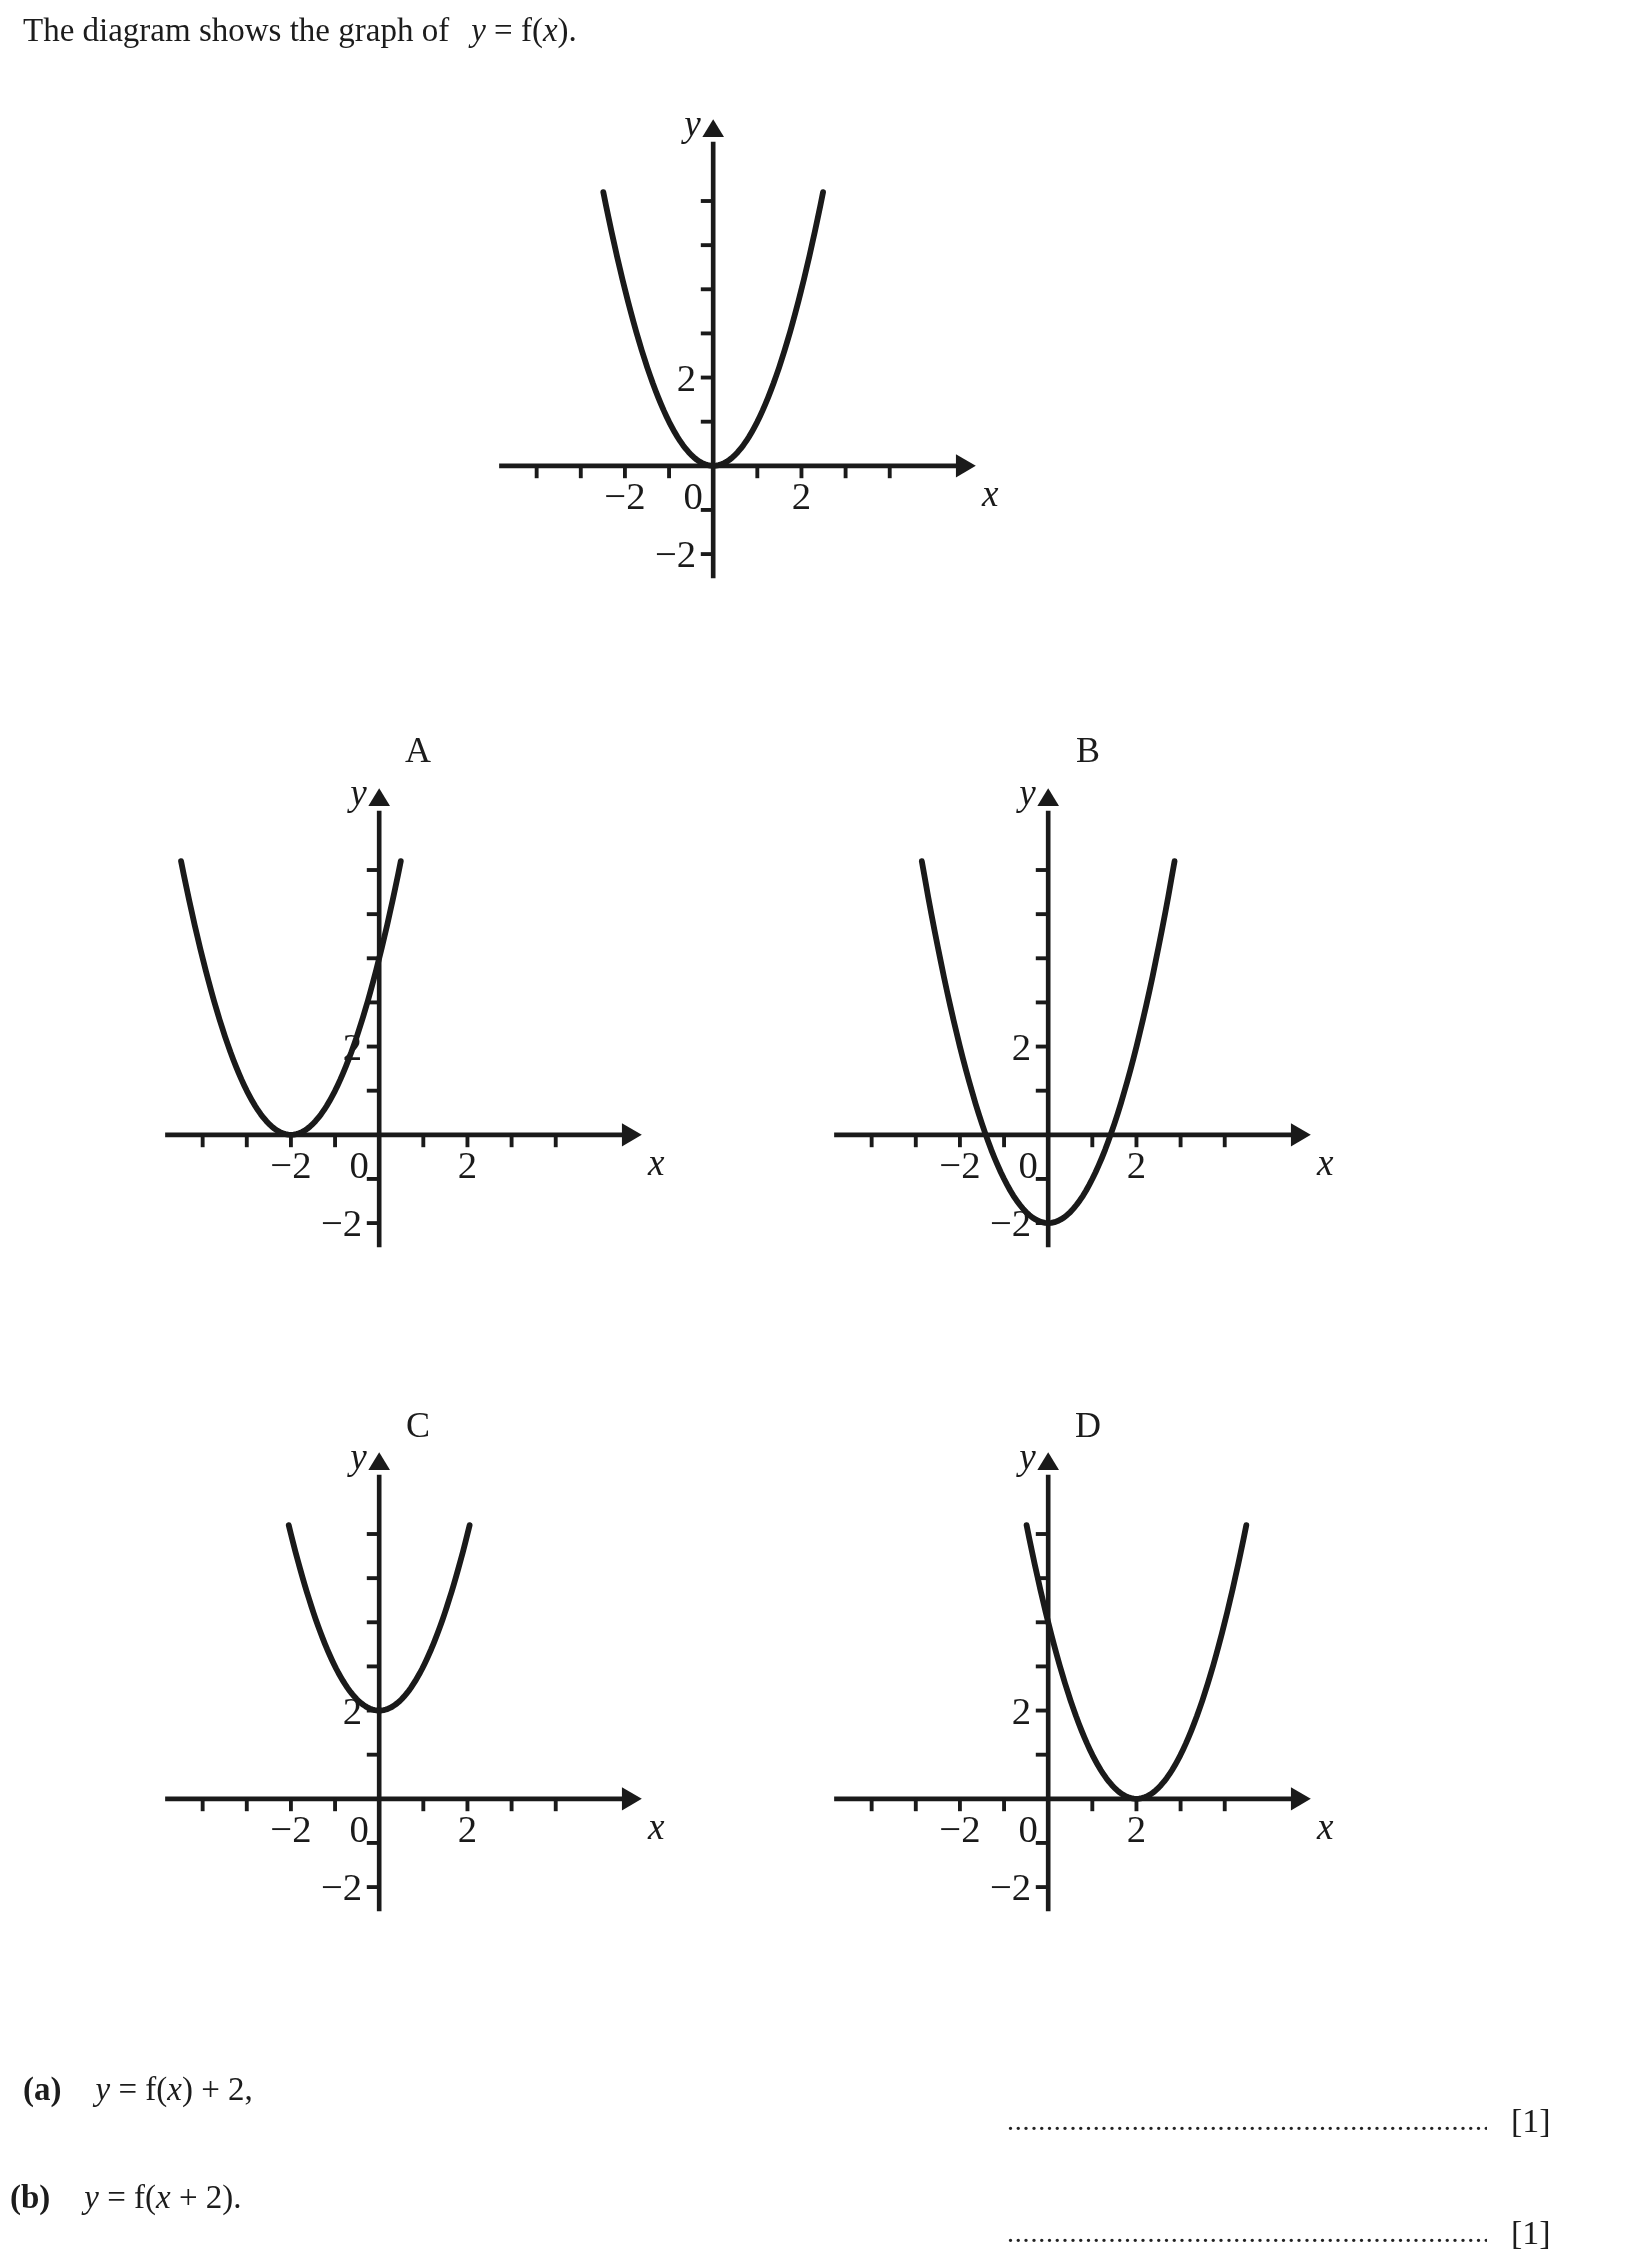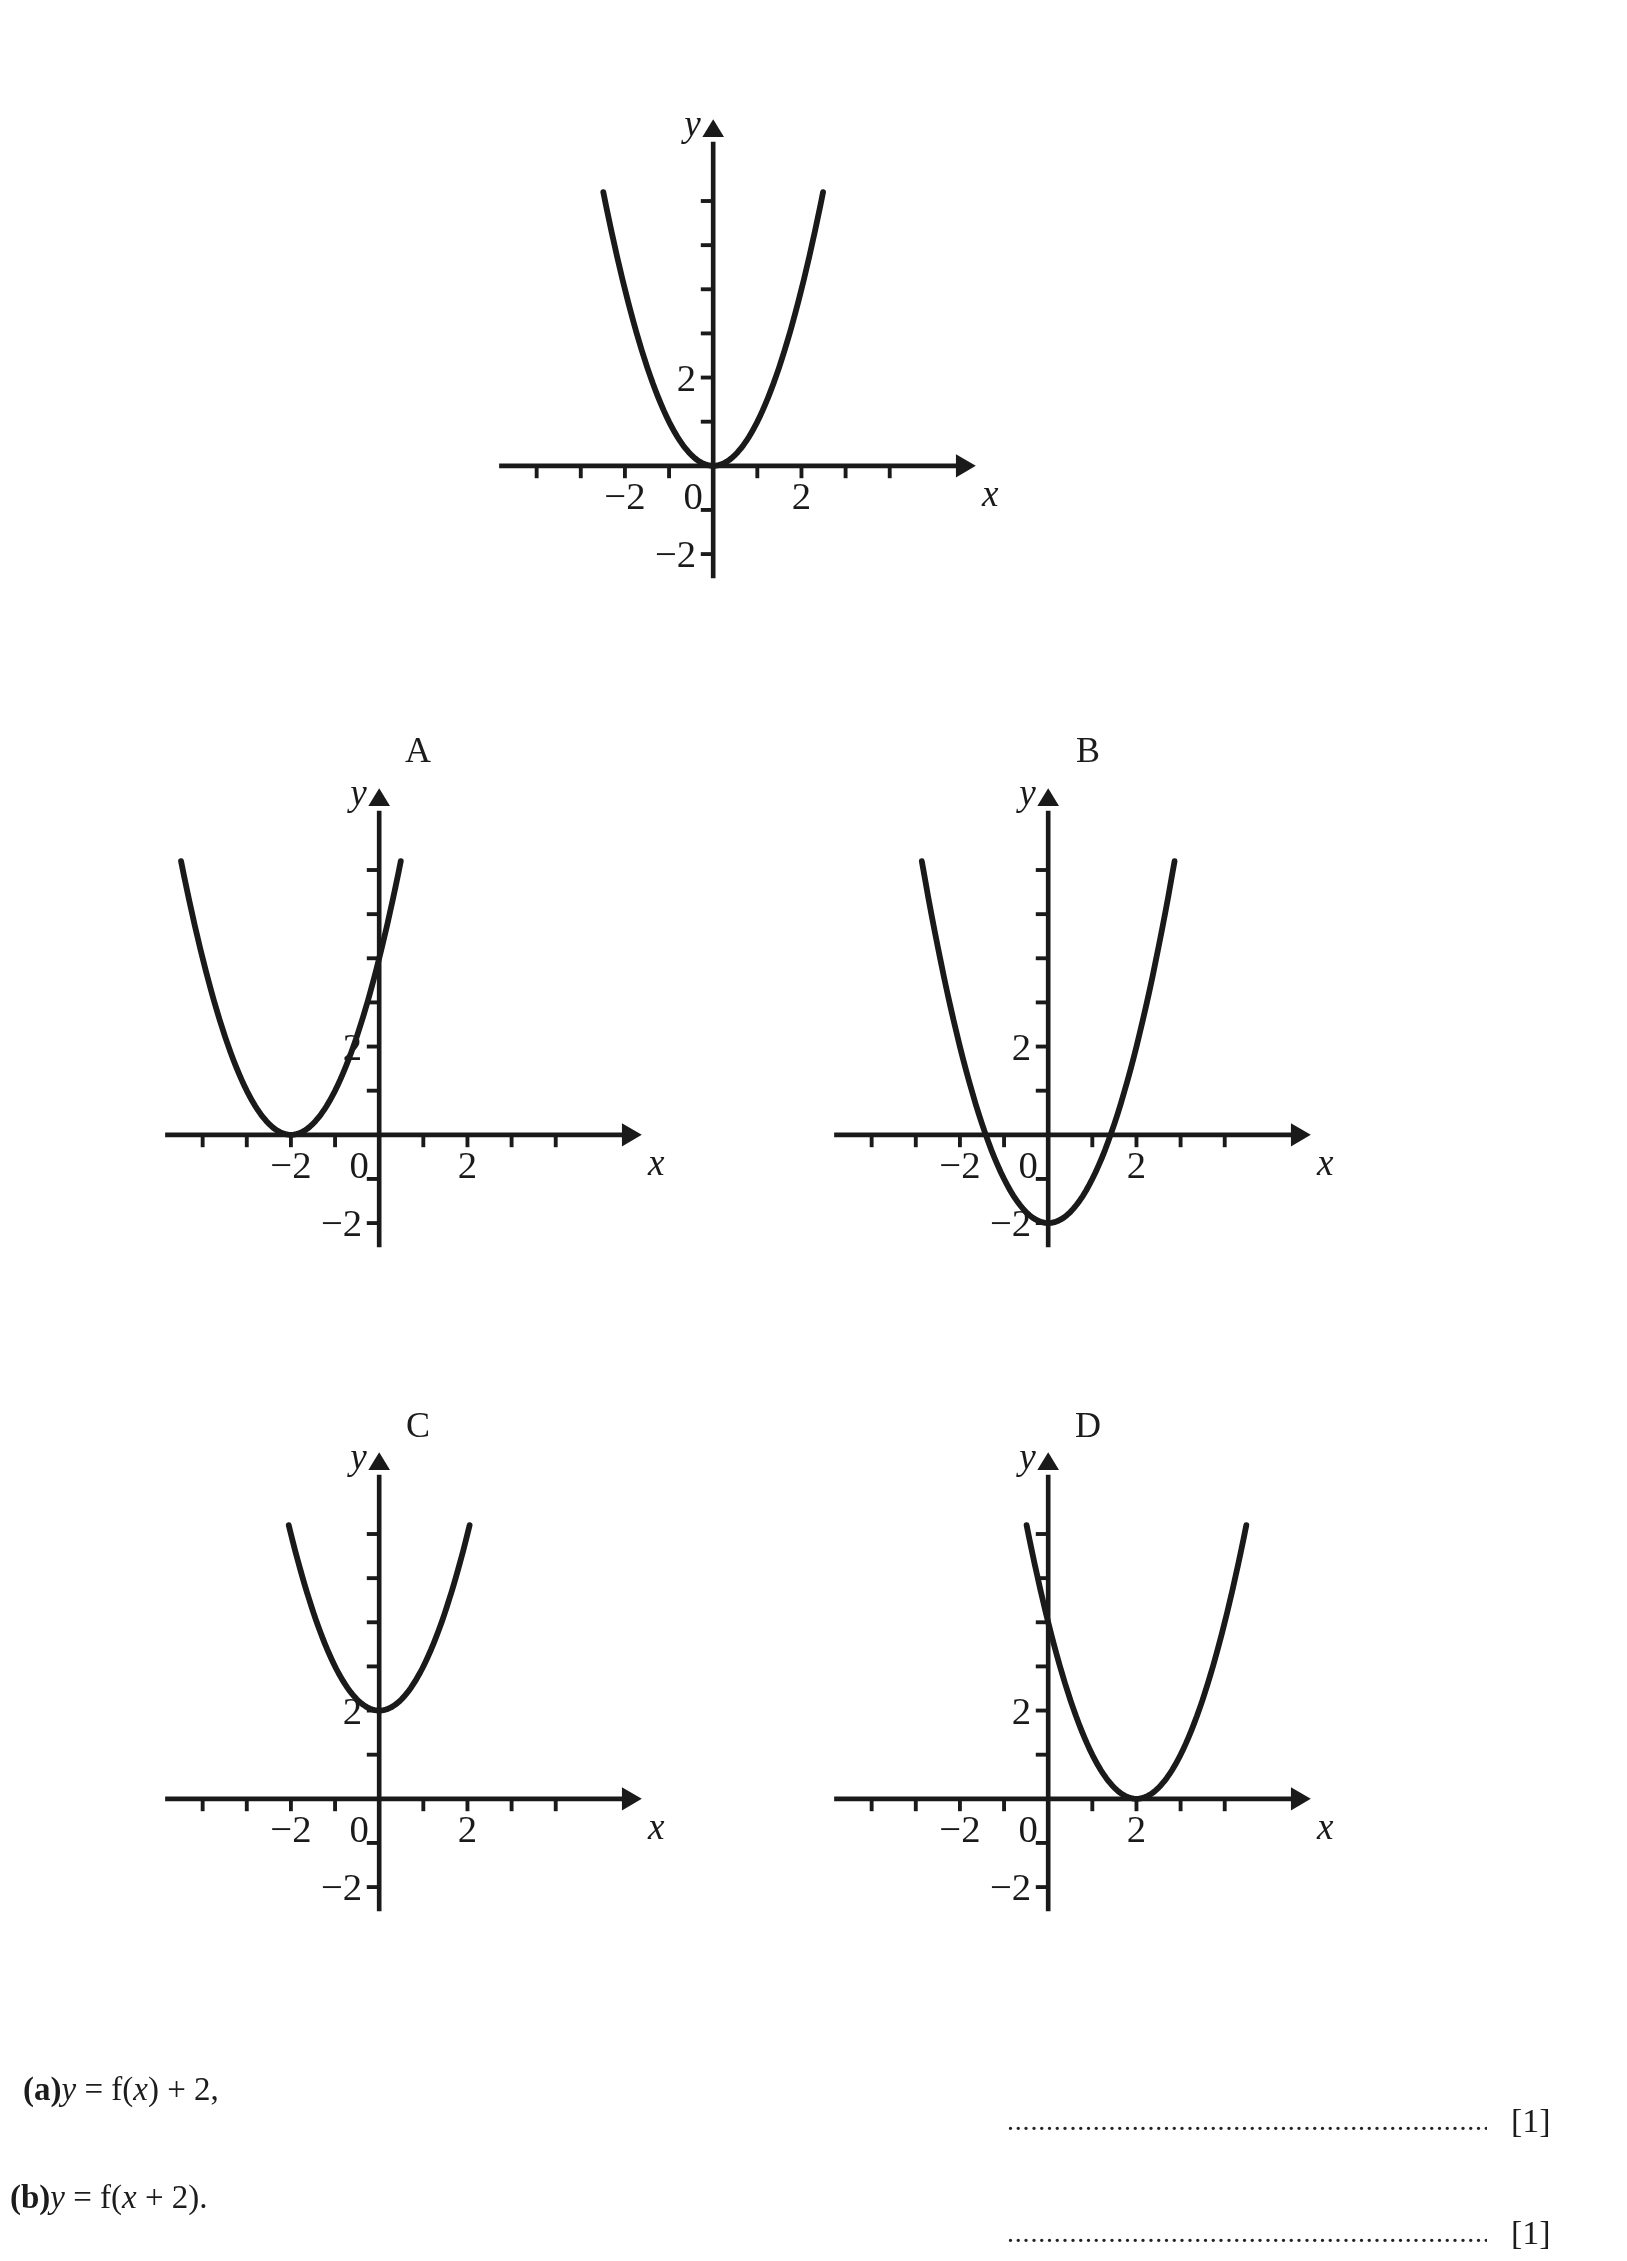--- a/index.html
+++ b/index.html
@@ -4,38 +4,41 @@
 <style>
   html,body{margin:0;padding:0;background:#ffffff;}
   .page{
     position:relative;width:1627px;height:2261px;background:#ffffff;
     font-family:"Liberation Serif", serif;color:#1c1c1c;overflow:hidden;
   }
   .line{position:absolute;font-size:33px;line-height:1.15;white-space:nowrap;}
   .math{white-space:pre;}
   .math i{font-style:italic;}
   .part-label{font-weight:bold;}
-  .part-math{white-space:pre;}
+  .part-math{white-space:pre;margin-left:34px;}
   .graph-letter{position:absolute;width:186px;text-align:center;font-size:36px;}
   .graph-host{position:absolute;width:542px;height:496px;}
   .graph-host svg{display:block;}
   .graph-host text{font-family:"Liberation Serif", serif;fill:#1a1a1a;}
   .tick-label{font-size:50px;}
   .axis-letter{font-size:48px;font-style:italic;}
   .answer-dots{
     position:absolute;width:480px;overflow:hidden;white-space:nowrap;
     font-size:28px;letter-spacing:0.8px;color:#222;
   }
   .marks{position:absolute;font-size:34px;}
 </style>
 </head>
 <body>
 
 <div class="page">
 
+  <div class="line" style="left:23px;top:12.4px;">
+    <span>The diagram shows the graph of</span><span class="math" style="margin-left:22px;"><i>y</i><span> = f(</span><i>x</i><span>).</span></span>
+  </div>
 
   <div class="graph-host" style="left:484px;top:104px;">
       <svg width="542" height="496" viewBox="0 0 700 640">
         <line x1="19.55000000000001" y1="467" x2="615.5" y2="467" stroke="#1a1a1a" stroke-width="6"></line>
         <polygon points="635.1500000000001,467 609.5,452 609.5,482" fill="#1a1a1a"></polygon>
         <line x1="296" y1="612.35" x2="296" y2="48.349999999999966" stroke="#1a1a1a" stroke-width="6"></line>
         <polygon points="296,19.55000000000001 282,42.349999999999966 310,42.349999999999966" fill="#1a1a1a"></polygon>
         <line x1="68" y1="467" x2="68" y2="483" stroke="#1a1a1a" stroke-width="5"></line>
         <line x1="125" y1="467" x2="125" y2="483" stroke="#1a1a1a" stroke-width="5"></line>
         <line x1="182" y1="467" x2="182" y2="483" stroke="#1a1a1a" stroke-width="5"></line>

